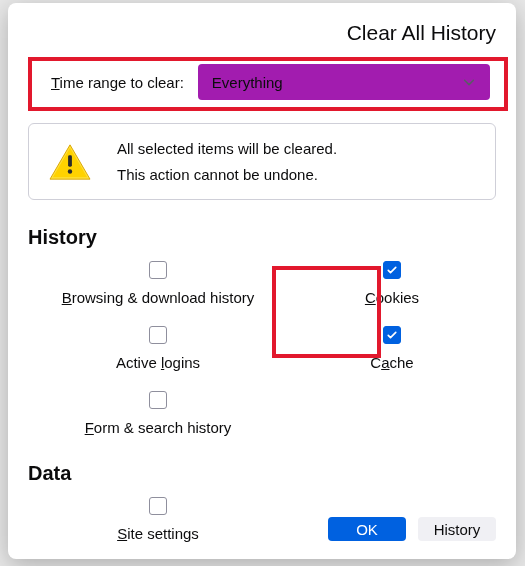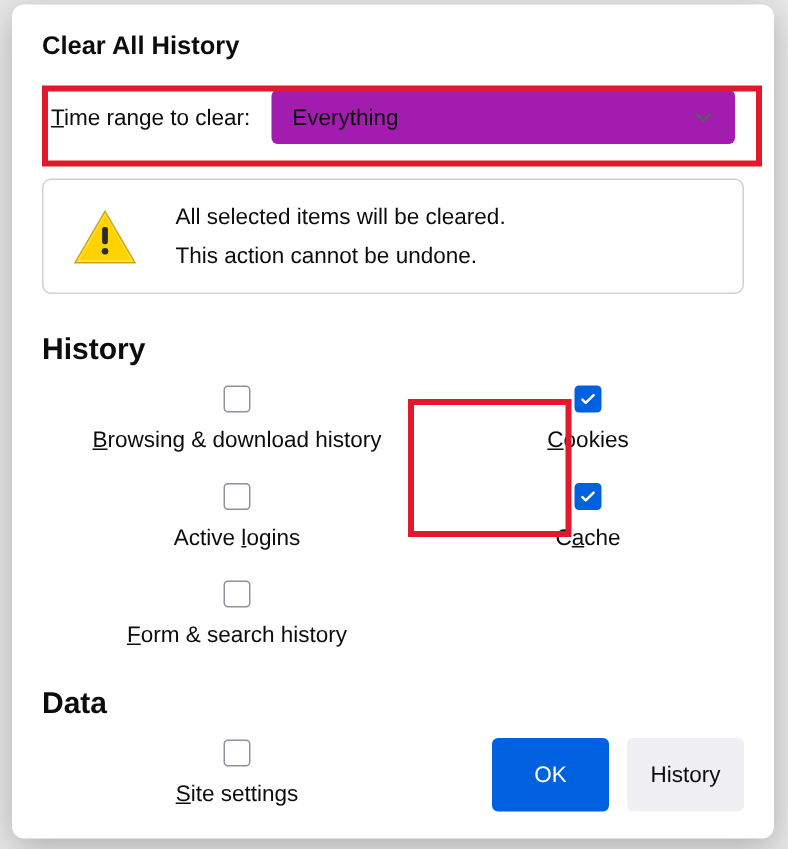--- a/index.html
+++ b/index.html
@@ -24,23 +24,24 @@
     top: 3px;
     right: 9px;
     bottom: 7px;
     background: #ffffff;
     border-radius: 8px;
     box-shadow: 0 6px 24px rgba(0,0,0,0.25);
     padding: 18px 20px 20px 20px;
     box-sizing: border-box;
   }
   .dlg-title {
-    font-size: 17px;
-    font-weight: 700;
+    font-size: 21px;
+    font-weight: 400;
     margin-bottom: 16px;
+    text-align: right;
   }
 
   
   .hl {
     border: 4px solid #e2182d;
     position: absolute;
     pointer-events: none;
     box-sizing: border-box;
   }
   .hl.top-box {
@@ -58,20 +59,21 @@
 
   .range-row {
     display: flex;
     align-items: center;
     gap: 14px;
     margin: 0 6px 6px 6px;
     height: 42px;
   }
   .range-label {
     font-size: 15px;
+    margin-left: 17px;
   }
   .range-label .ul { text-decoration: underline; }
   .range-select {
     flex: 1;
     height: 36px;
     background: #a21caf;
     border-radius: 4px;
     display: flex;
     align-items: center;
     padding: 0 14px;
@@ -133,21 +135,21 @@
 
   .buttons {
     position: absolute;
     right: 20px;
     bottom: 18px;
     display: flex;
     gap: 12px;
   }
   .btn {
     min-width: 78px;
-    height: 49px;
+    height: 24px;
     border-radius: 4px;
     display:flex;
     align-items:center;
     justify-content:center;
     font-size: 15px;
     cursor:pointer;
     box-sizing:border-box;
     padding: 0 14px;
   }
   .btn.primary {

